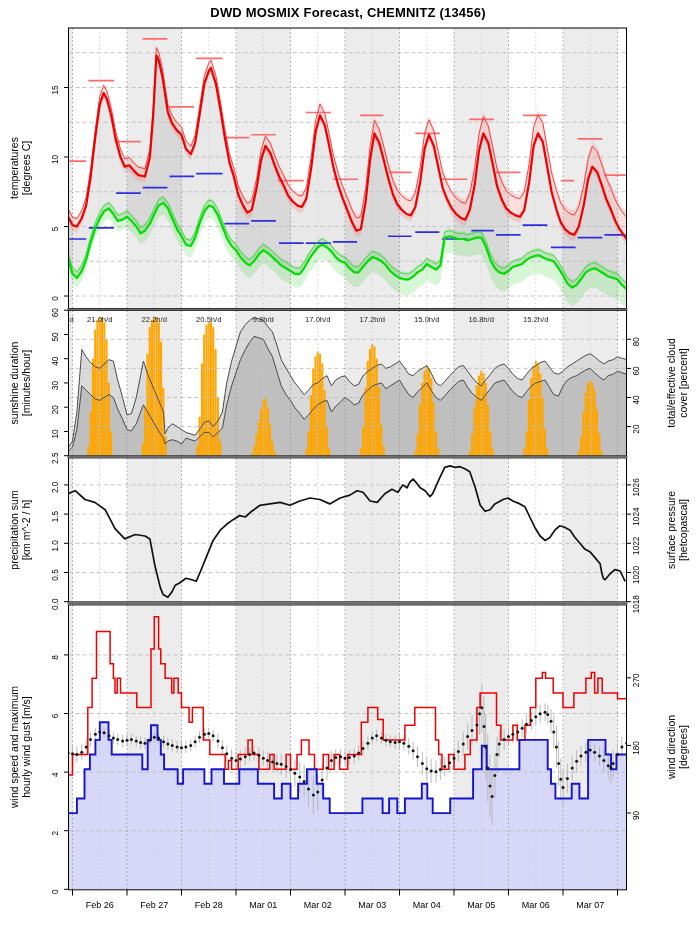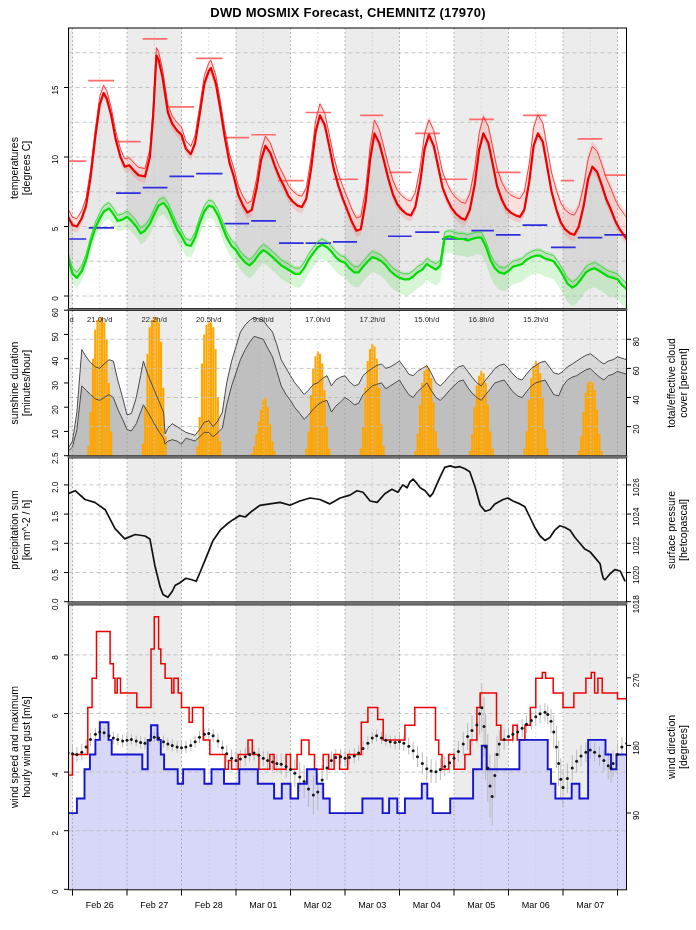--- a/index.html
+++ b/index.html
@@ -8,21 +8,21 @@
   .title{position:absolute;left:0;top:5px;width:696px;text-align:center;
          font-size:13px;font-weight:bold;letter-spacing:0.2px;}
   .vlab{position:absolute;white-space:nowrap;font-size:10.5px;line-height:12px;
         text-align:center;transform:translate(-50%,-50%) rotate(-90deg);}
   svg{position:absolute;left:0;top:0;}
 </style>
 </head>
 <body>
 
 <div class="fig">
-  <div class="title">DWD MOSMIX Forecast, CHEMNITZ (17970)</div>
+  <div class="title">DWD MOSMIX Forecast, CHEMNITZ (13456)</div>
 
   <div class="vlab" style="left:20px;top:168px;">
     <div>temperatures</div>
     <div>[degrees C]</div>
   </div>
   <div class="vlab" style="left:20px;top:383px;">
     <div>sunshine duration</div>
     <div>[minutes/hour]</div>
   </div>
   <div class="vlab" style="left:20px;top:530px;">

